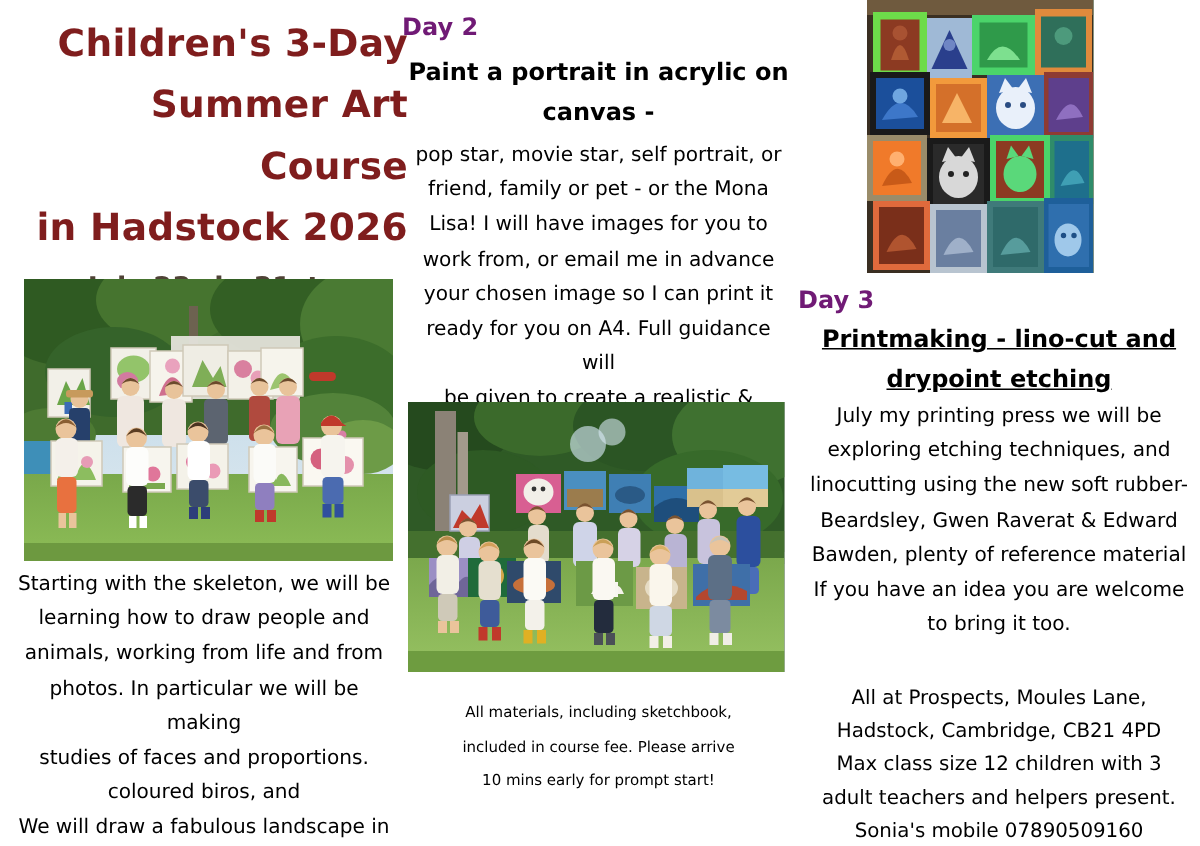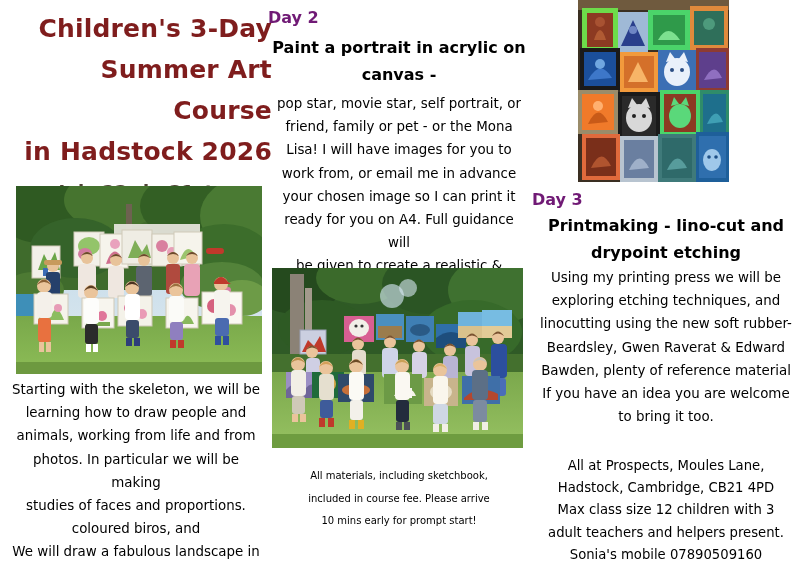--- a/index.html
+++ b/index.html
@@ -154,27 +154,27 @@
       <div>All materials, including sketchbook,</div>
       <div>included in course fee. Please arrive</div>
       <div>10 mins early for prompt start!</div>
     </div>
   </div>
 
   <div class="col col-right">
 
     <div class="day-label" style="position:absolute; top:188px; left:0; width:268px;">Day 3</div>
 
-    <div class="day-head" style="position:absolute; top:212px; left:0; width:268px;">
+    <div class="day-head" style="position:absolute; top:212px; left:0; width:268px;text-decoration:underline;">
       <div>Printmaking - lino-cut and</div>
       <div>drypoint etching</div>
     </div>
 
     <div class="body-text" style="position:absolute; top:266px; left:2px; width:264px;">
-      <div>Using my printing press we will be</div>
+      <div>July my printing press we will be</div>
       <div>exploring etching techniques, and</div>
       <div>linocutting using the new soft rubber-</div>
       <div>Beardsley, Gwen Raverat &amp; Edward</div>
       <div>Bawden, plenty of reference material</div>
       <div>If you have an idea you are welcome</div>
       <div>to bring it too.</div>
     </div>
 
     <div class="footer-text" style="position:absolute; top:455px; left:2px; width:264px;">
       <div>All at Prospects, Moules Lane,</div>

